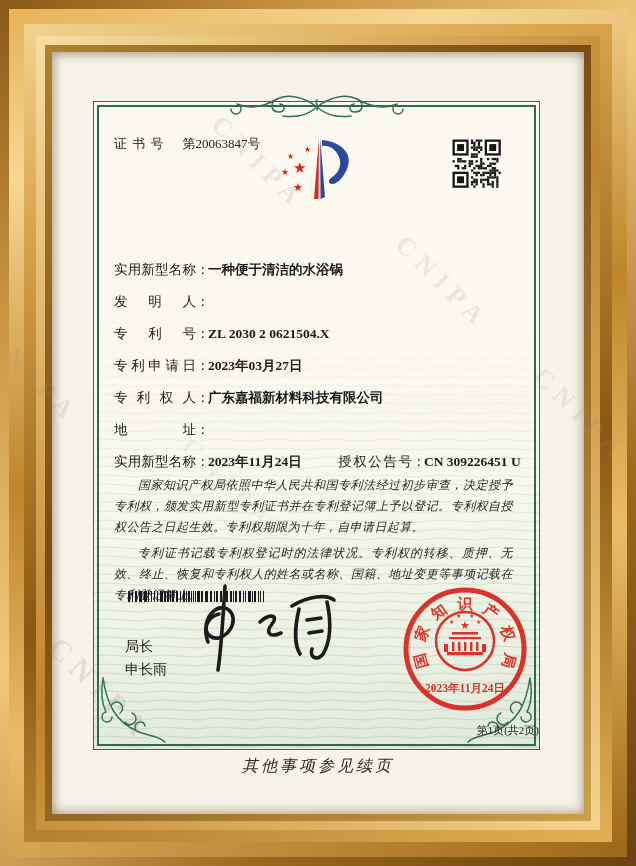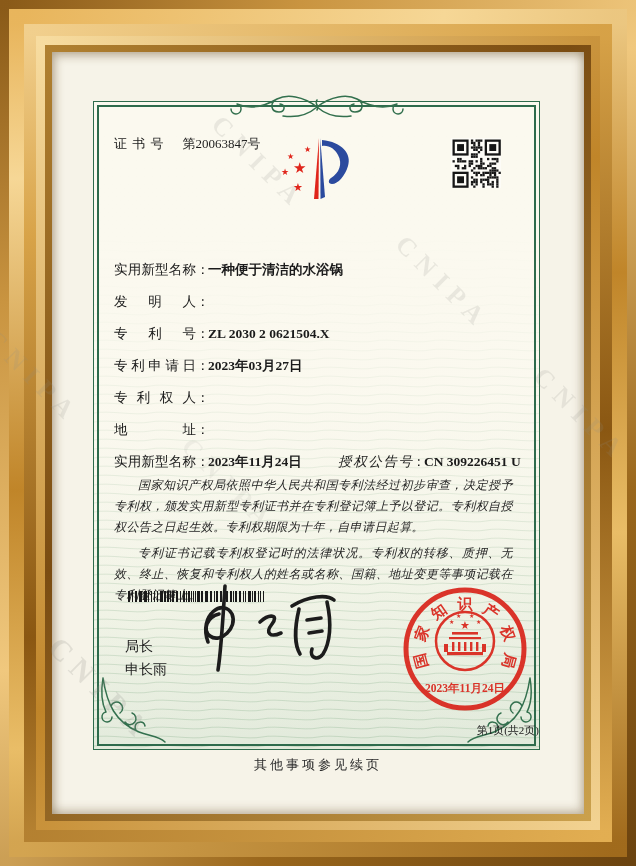--- a/index.html
+++ b/index.html
@@ -35,37 +35,37 @@
   #qr{position:absolute;left:357px;top:36px;}
   #title{position:absolute;left:0;right:0;top:106px;text-align:center;font-size:30px;font-weight:700;
          color:#111;letter-spacing:2px;font-family:"Liberation Serif",serif;}
   
   #fields{position:absolute;left:20px;right:16px;top:159px;}
   .row{display:flex;align-items:flex-start;font-size:13.5px;line-height:17px;margin-bottom:15px;color:#1b1b1b;}
   .lab{display:inline-block;width:82px;flex:none;text-align:justify;text-align-last:justify;}
   .colon{flex:none;width:12px;text-align:left;}
   .val{font-weight:700;}
   .val-addr{max-width:334px;}
-  .lab2{display:inline-block;width:74px;flex:none;text-align:justify;text-align-last:justify;font-style:italic;}
+  .lab2{display:inline-block;width:74px;flex:none;text-align:justify;text-align-last:justify;}
   .val-fix{width:130px;flex:none;}
   
   #body-text{position:absolute;left:20px;right:26px;top:373px;font-size:12px;line-height:21px;
              text-align:justify;color:#262626;font-style:italic;letter-spacing:.4px;}
   #body-text p{margin:0 0 5px 0;text-indent:2em;}
   
   #barcode{position:absolute;left:34px;top:489px;}
   #signatory{position:absolute;left:31px;top:533px;font-family:"Liberation Sans",sans-serif;
              font-size:14px;color:#1d1d1d;line-height:23px;}
   #signature{position:absolute;left:86px;top:478px;}
   .sig{fill:none;stroke:#1c1c1c;stroke-width:3.6;stroke-linecap:round;stroke-linejoin:round;}
   #seal{position:absolute;left:306px;top:482px;opacity:.93;}
   .seal-ch{font-size:15px;font-weight:700;fill:#d9261c;text-anchor:middle;dominant-baseline:central;
            font-family:"Liberation Sans",sans-serif;}
   #page-no{position:absolute;left:0;right:0;top:621px;text-align:right;font-size:11px;color:#222;}
-  #cont-note{position:absolute;left:0;right:0;top:756px;text-align:center;font-size:13px;
+  #cont-note{position:absolute;left:0;right:0;top:756px;text-align:center;font-size:16px;font-style:italic;
              letter-spacing:3px;color:#2a2a2a;z-index:3;}
   
   .wm{position:absolute;z-index:6;pointer-events:none;color:#8f8f88;opacity:.16;font-weight:700;
       font-size:26px;letter-spacing:8px;transform:rotate(45deg);font-family:"Liberation Serif",serif;}
   #wm1{left:198px;top:148px;}
   #wm2{left:382px;top:268px;}
   #wm3{left:-28px;top:362px;}
   #wm4{left:34px;top:672px;font-size:30px;opacity:.20;}
   #wm5{left:520px;top:400px;}
   #wm6{left:168px;top:470px;opacity:.10;}
@@ -326,20 +326,21 @@
         <span class="val">ZL 2030 2 0621504.X</span>
     </div>
     <div class="row">
       <span class="lab">专利申请日</span>
         <span class="colon">：</span>
         <span class="val">2023年03月27日</span>
     </div>
     <div class="row">
       <span class="lab">专利权人</span>
         <span class="colon">：</span>
+        <span class="val">广东嘉福新材料科技有限公司</span>
     </div>
     <div class="row">
       <span class="lab">地址</span>
         <span class="colon">：</span>
     </div>
     <div class="row">
       <span class="lab">实用新型名称</span>
         <span class="colon">：</span>
         <span class="val val-fix">2023年11月24日</span>
       <span class="lab2">授权公告号</span>

